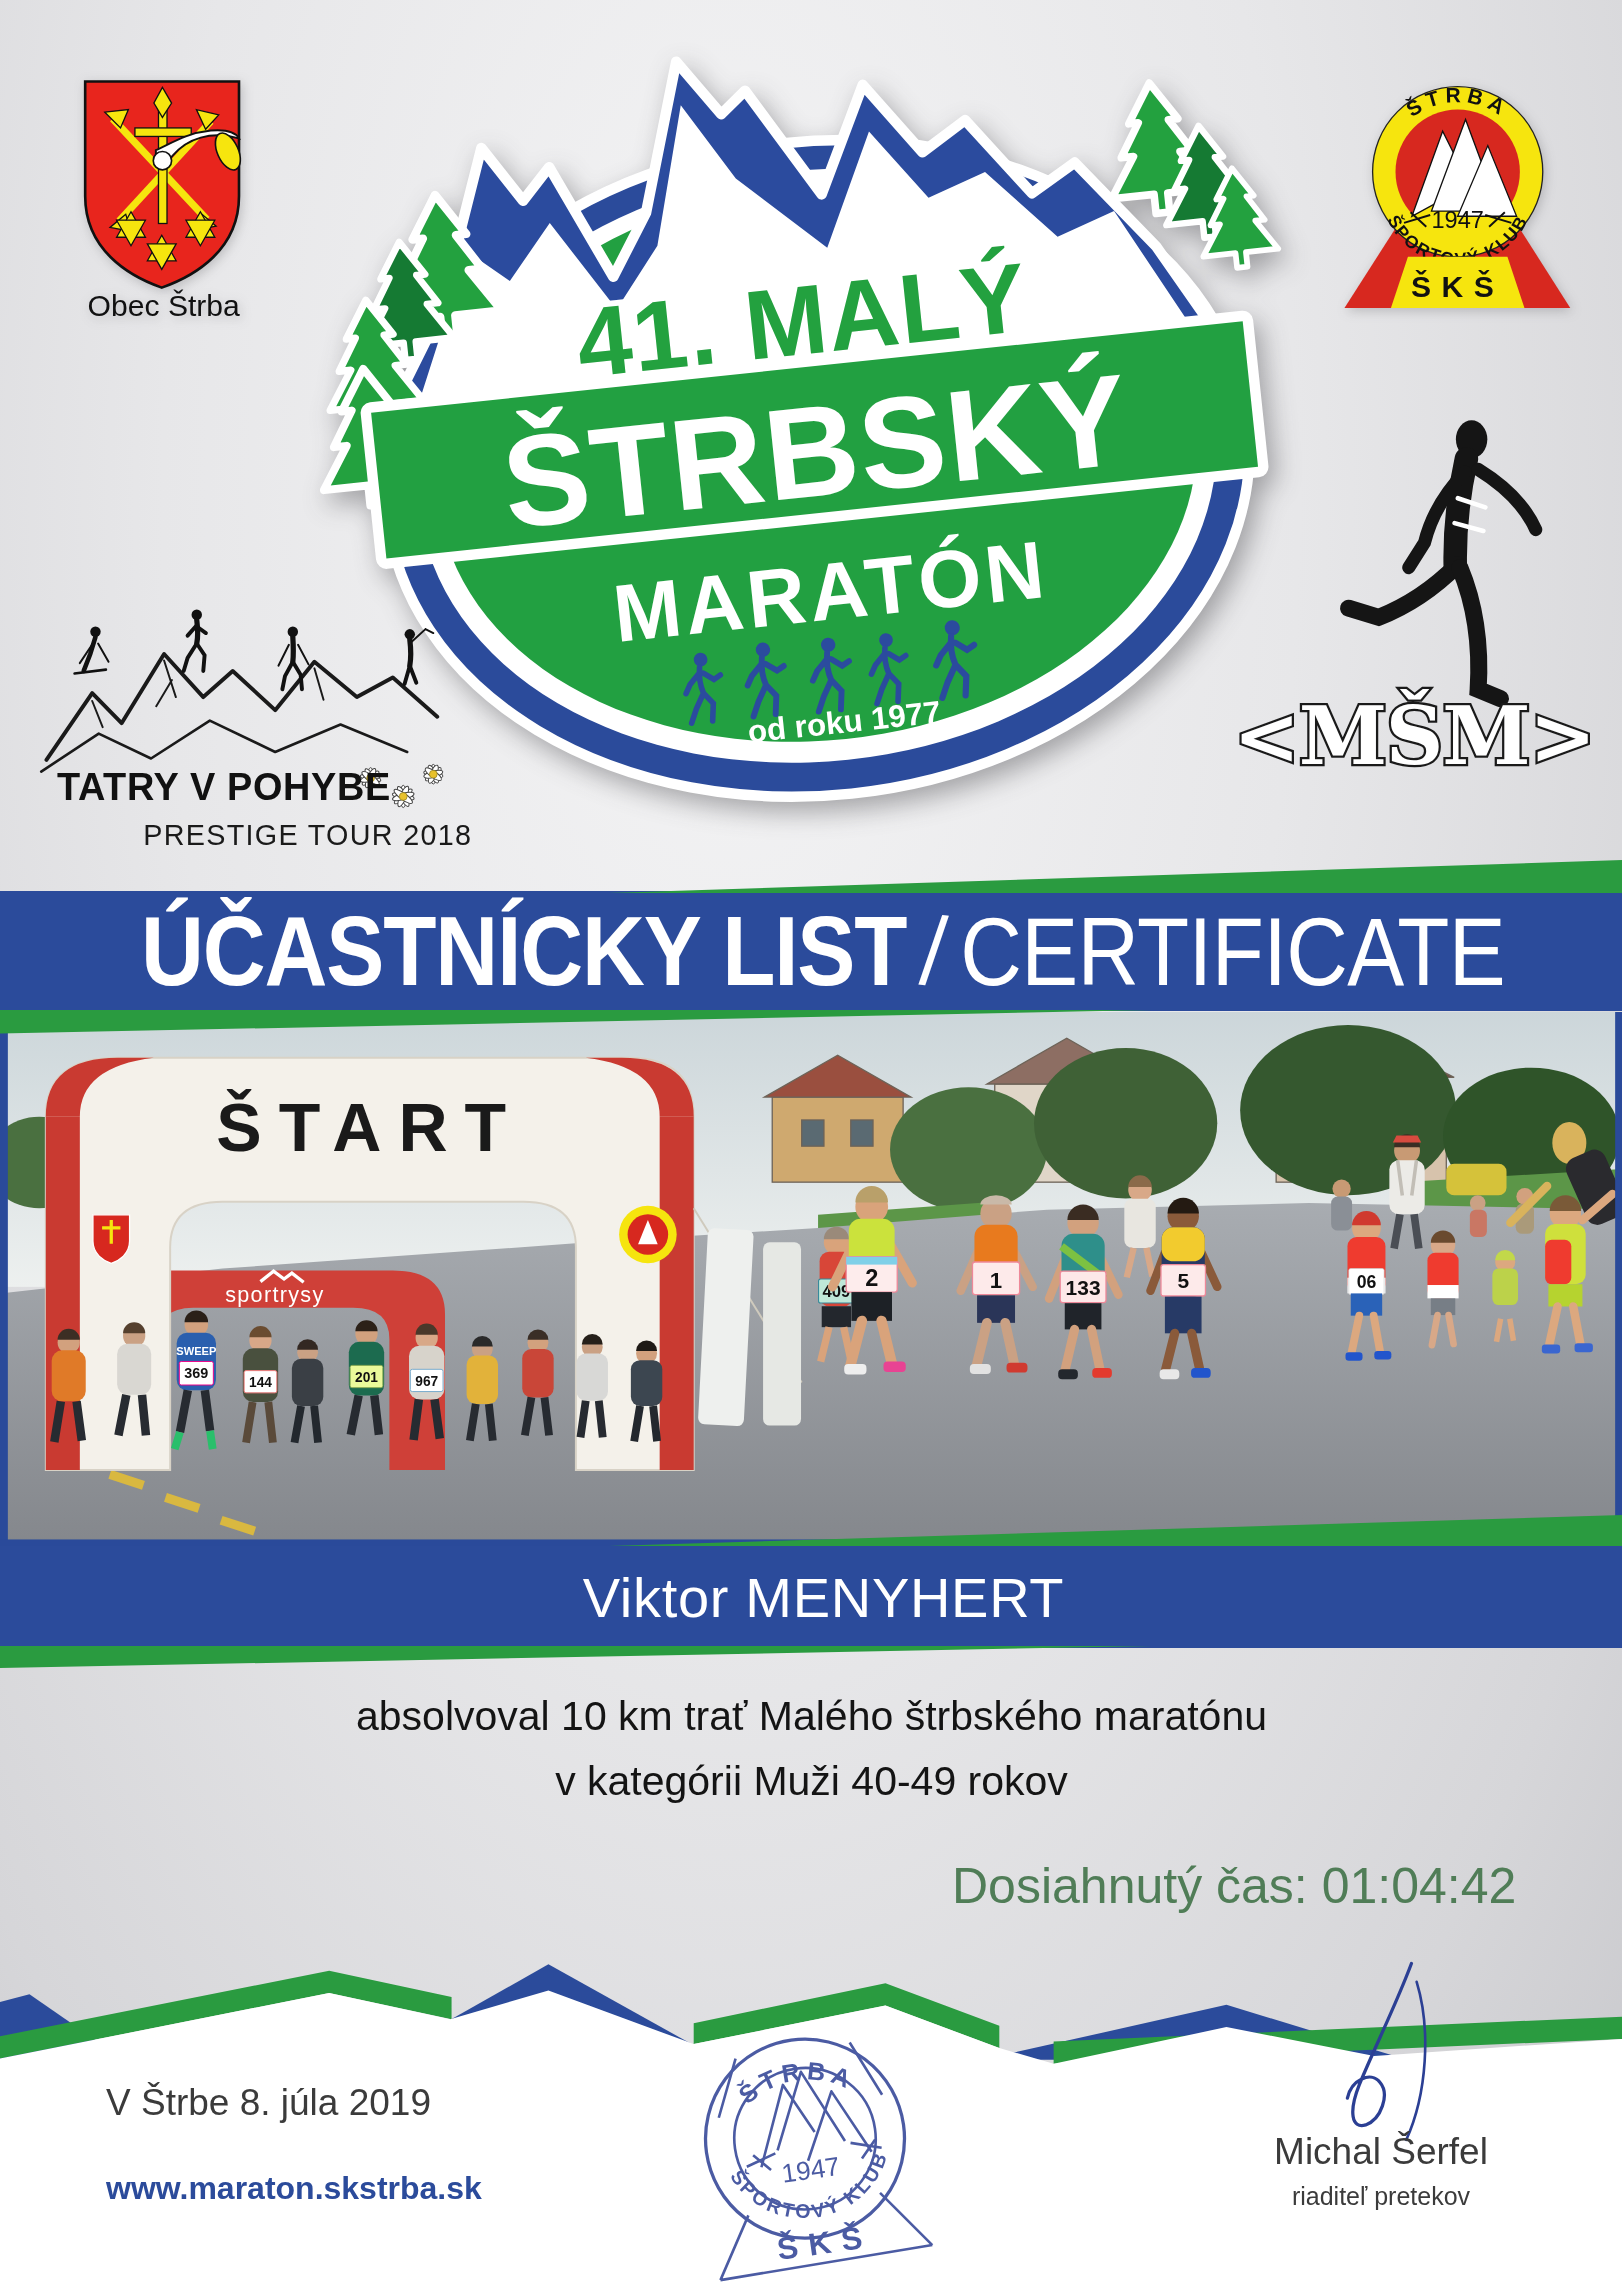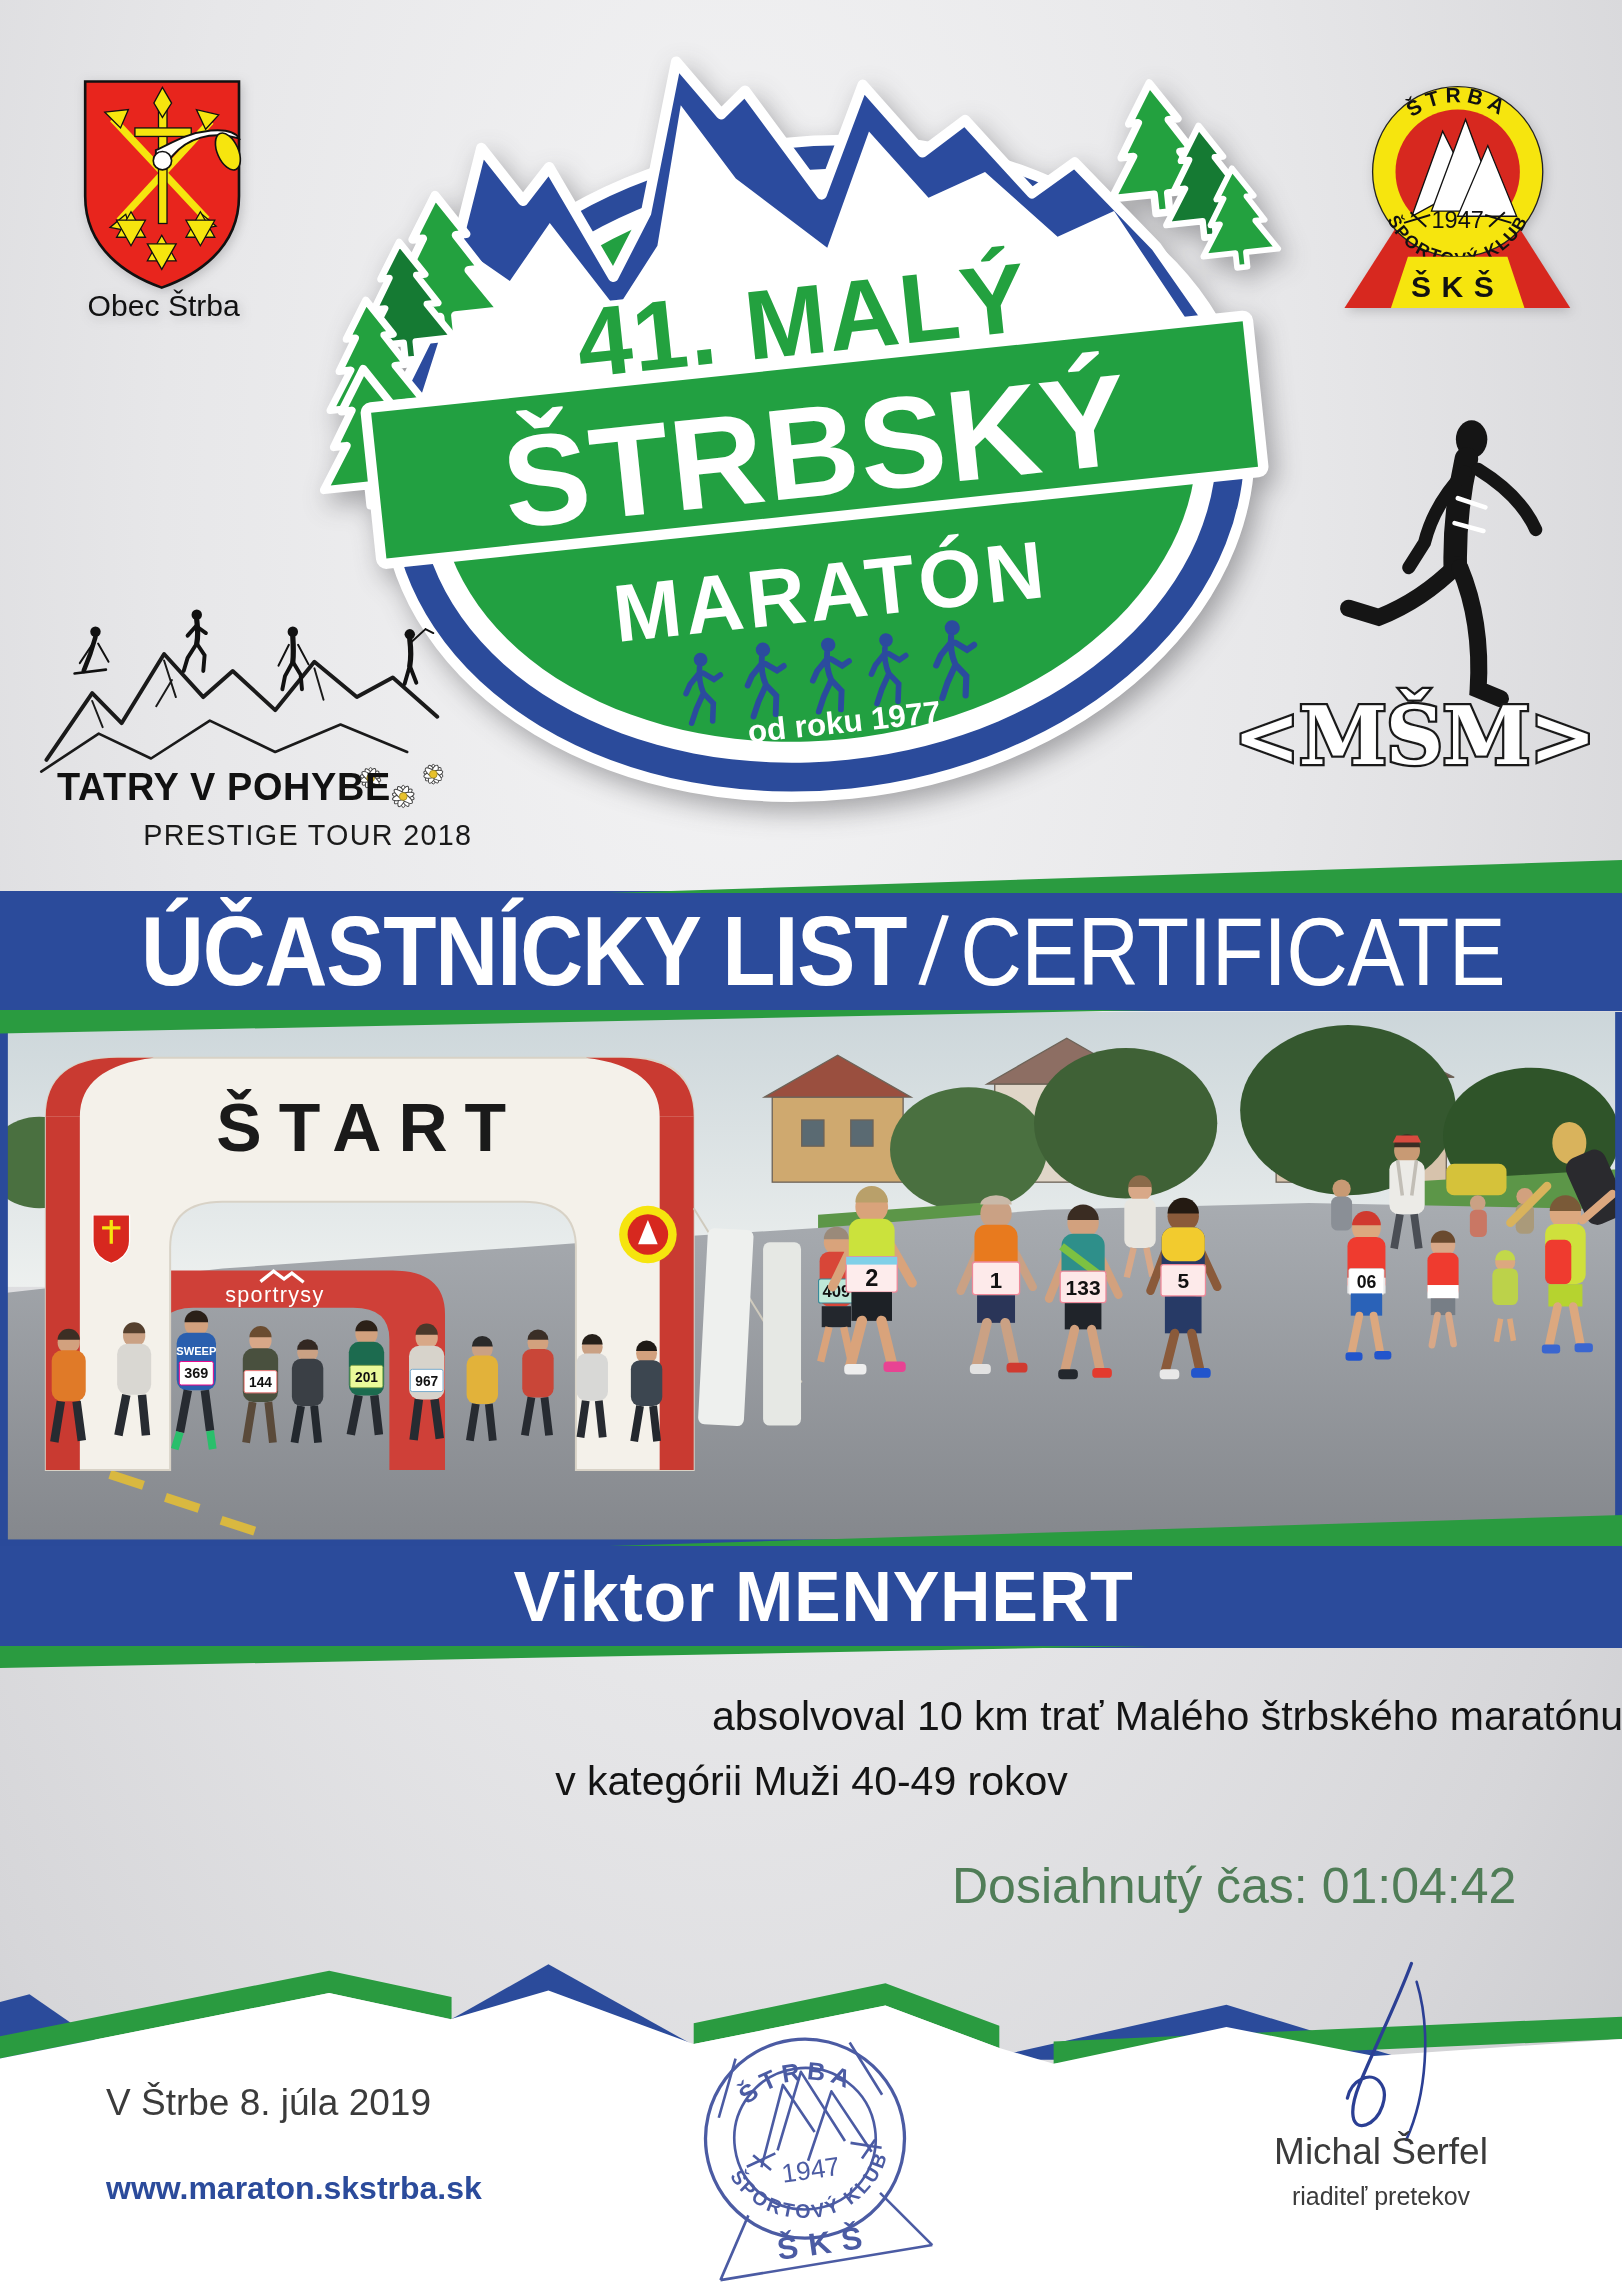--- a/index.html
+++ b/index.html
@@ -10,29 +10,29 @@
   svg.abs{overflow:visible;}
   
   .banner{position:absolute;left:0;width:1623px;background:#2b4b9b;color:#fff;
           display:flex;align-items:center;justify-content:center;padding-left:12px;}
   #banner-title{top:891px;height:120px;}
   #banner-title .row{display:flex;align-items:baseline;gap:17px;transform:scaleX(.88);white-space:nowrap;}
   #banner-title .t1{font-weight:bold;font-size:99px;letter-spacing:-1.3px;}
   #banner-title .sep{font-weight:400;font-size:98px;transform:rotate(6deg);}
   #banner-title .t2{font-weight:400;font-size:97px;letter-spacing:-0.7px;}
   #banner-name{top:1546px;height:102px;}
-  #banner-name .nm{font-size:70px;font-weight:700;letter-spacing:0.7px;}
+  #banner-name .nm{font-size:56px;font-weight:400;letter-spacing:0.7px;}
   .wedge{position:absolute;background:#2a9b40;}
   #wedge-tr1{left:609px;top:860px;width:1014px;height:33px;clip-path:polygon(0 100%,100% 0,100% 100%);}
   #wedge-bl1{left:0;top:1010px;width:1152px;height:23.6px;clip-path:polygon(0 0,100% 0,0 100%);}
   #wedge-tr2{left:609px;top:1515px;width:1014px;height:31px;clip-path:polygon(0 100%,100% 0,100% 100%);}
   #wedge-bl2{left:0;top:1646px;width:1152px;height:22px;clip-path:polygon(0 0,100% 0,0 100%);}
   
   .achv{position:absolute;left:0;width:1623px;text-align:center;color:#141414;font-size:41px;}
-  #achv1{top:1693px;text-align:right;}
+  #achv1{top:1693px;}
   #achv2{top:1758px;}
   .result{position:absolute;top:1857px;font-size:50px;color:#507d57;white-space:nowrap;}
   #result-rank{left:105px;}
   #result-time{left:952px;}
   #bottom-white{position:absolute;left:0;top:2089px;width:1623px;height:207px;background:#fff;}
   #place-date{position:absolute;left:106px;top:2082px;font-size:37px;color:#3b3b3b;}
   #website{position:absolute;left:106px;top:2170px;font-size:32px;font-weight:bold;color:#2b4b9b;}
   #signer{position:absolute;left:1237px;top:2131px;width:288px;text-align:center;color:#3b3b3b;}
   #signer .nm{font-size:37px;}
   #signer .role{font-size:25px;margin-top:9.2px;}

